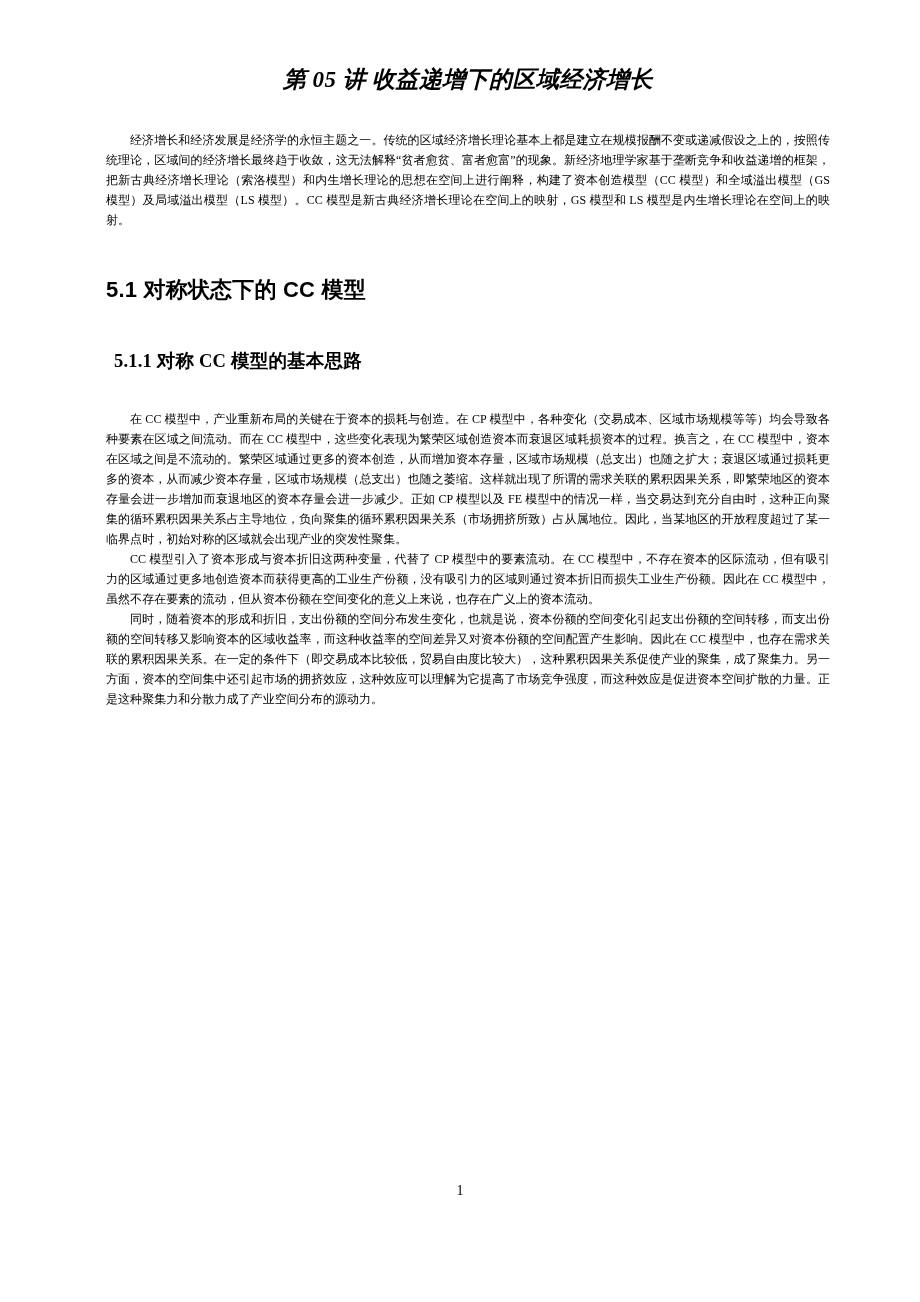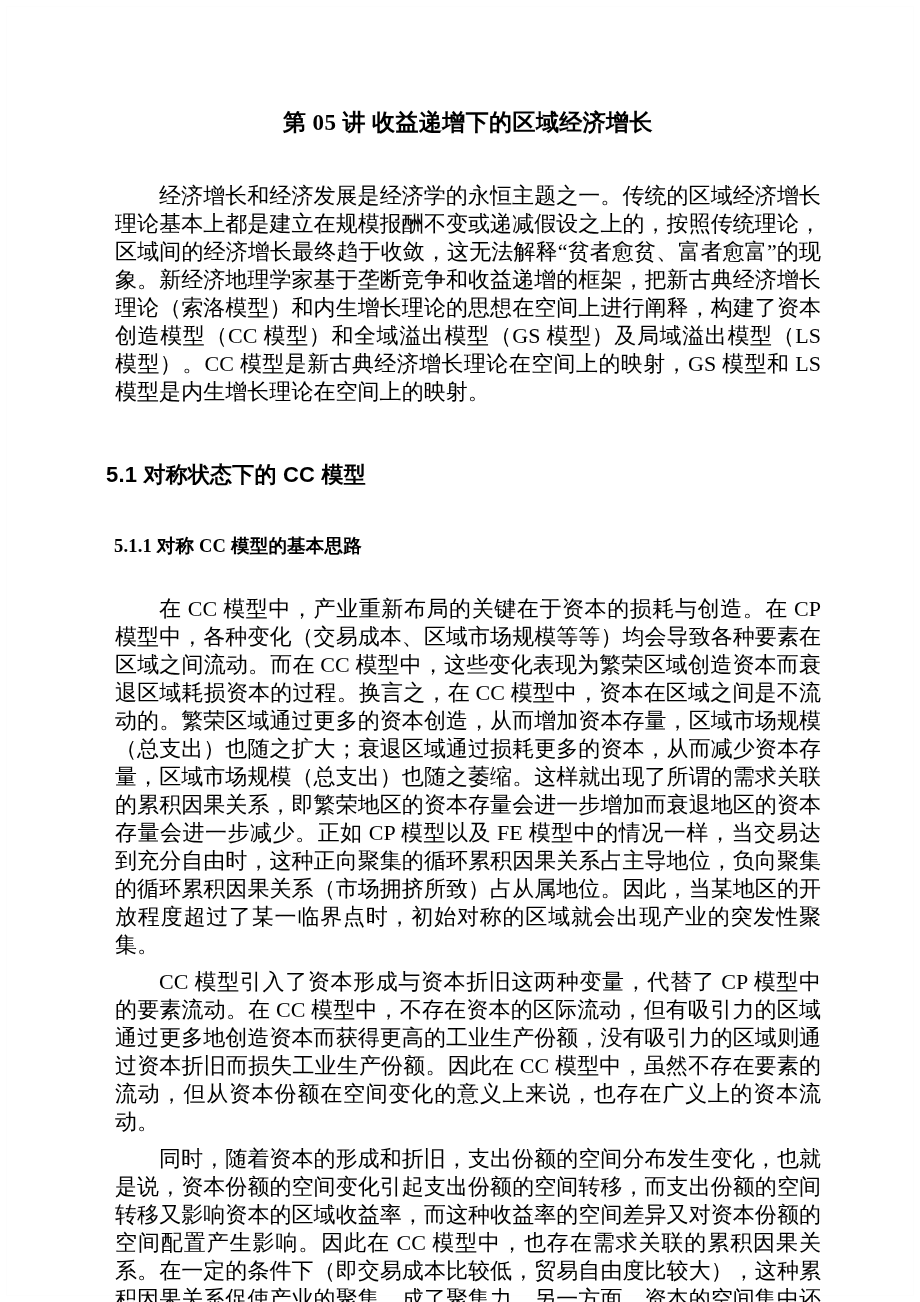--- a/index.html
+++ b/index.html
@@ -36,32 +36,33 @@
     width: 724px;
   }
 
   
   .doc-title {
     font-family: "Liberation Serif", "DejaVu Serif", serif;
     font-weight: bold;
     font-size: 23px;
     text-align: center;
     margin: 0;
-    padding-top: 108px;
+    padding-top: 65px;
     letter-spacing: 0.4px;
     line-height: 1.3;
+    font-style: italic;
   }
 
   
   .para {
-    font-size: 22px;
-    line-height: 28px;
+    font-size: 12px;
+    line-height: 20px;
     text-align: justify;
     text-justify: inter-ideograph;
-    margin: 9px;
+    margin: 0;
     text-indent: 2em;
     letter-spacing: 0.05px;
   }
 
   #intro { padding-top: 35px; }
 
   
   .h1 {
     font-family: "Liberation Sans", "DejaVu Sans", sans-serif;
     font-weight: bold;

